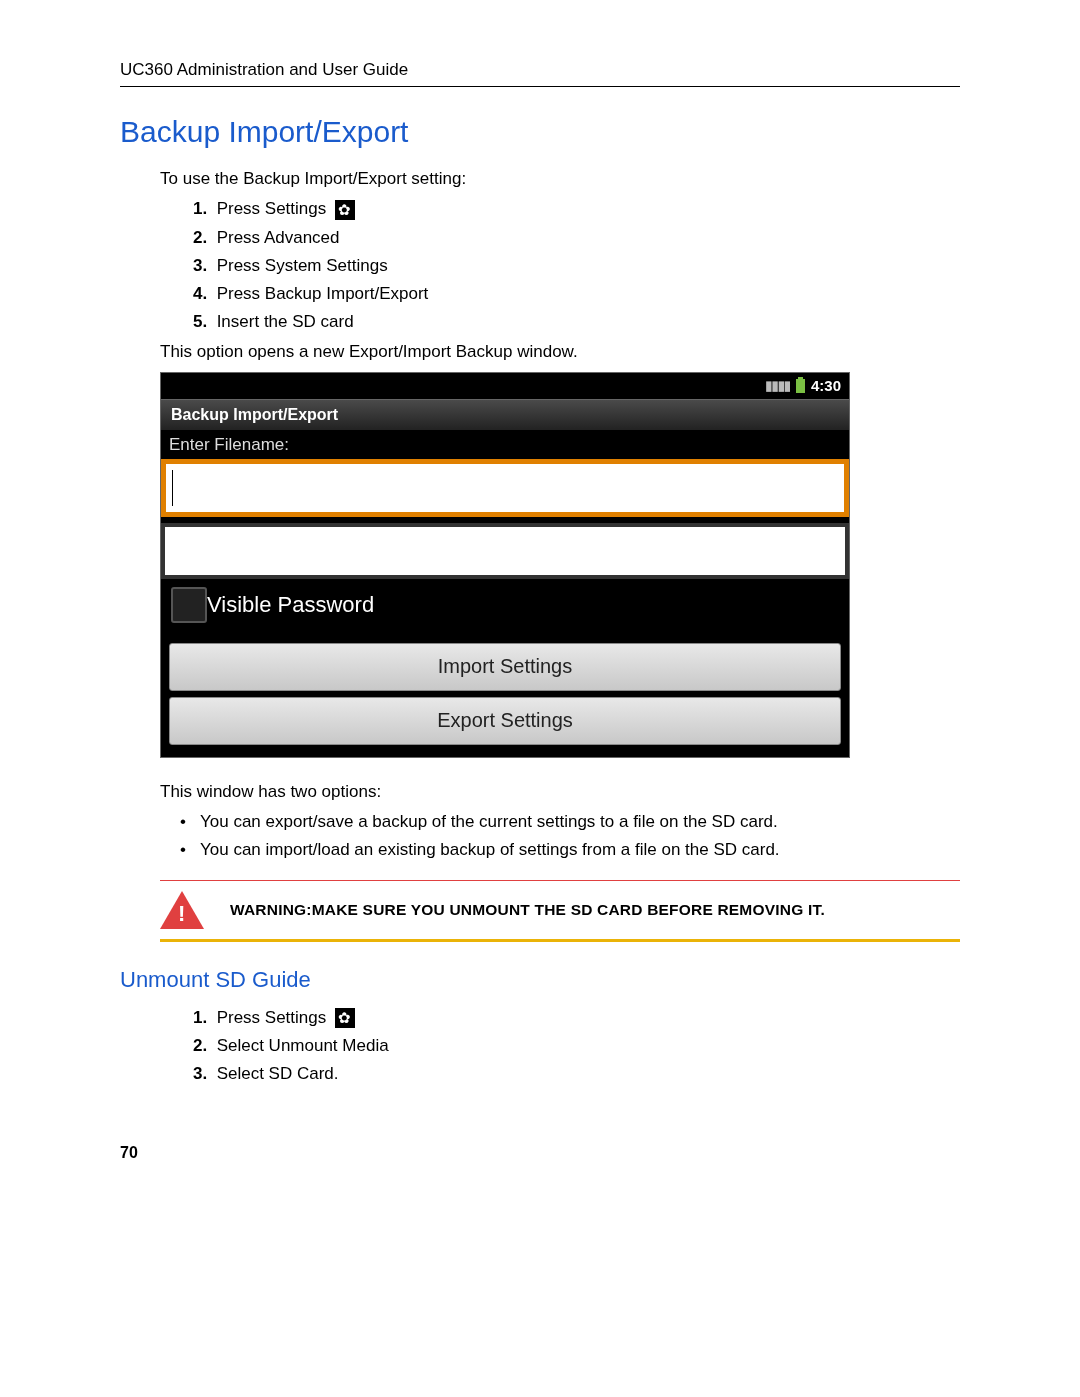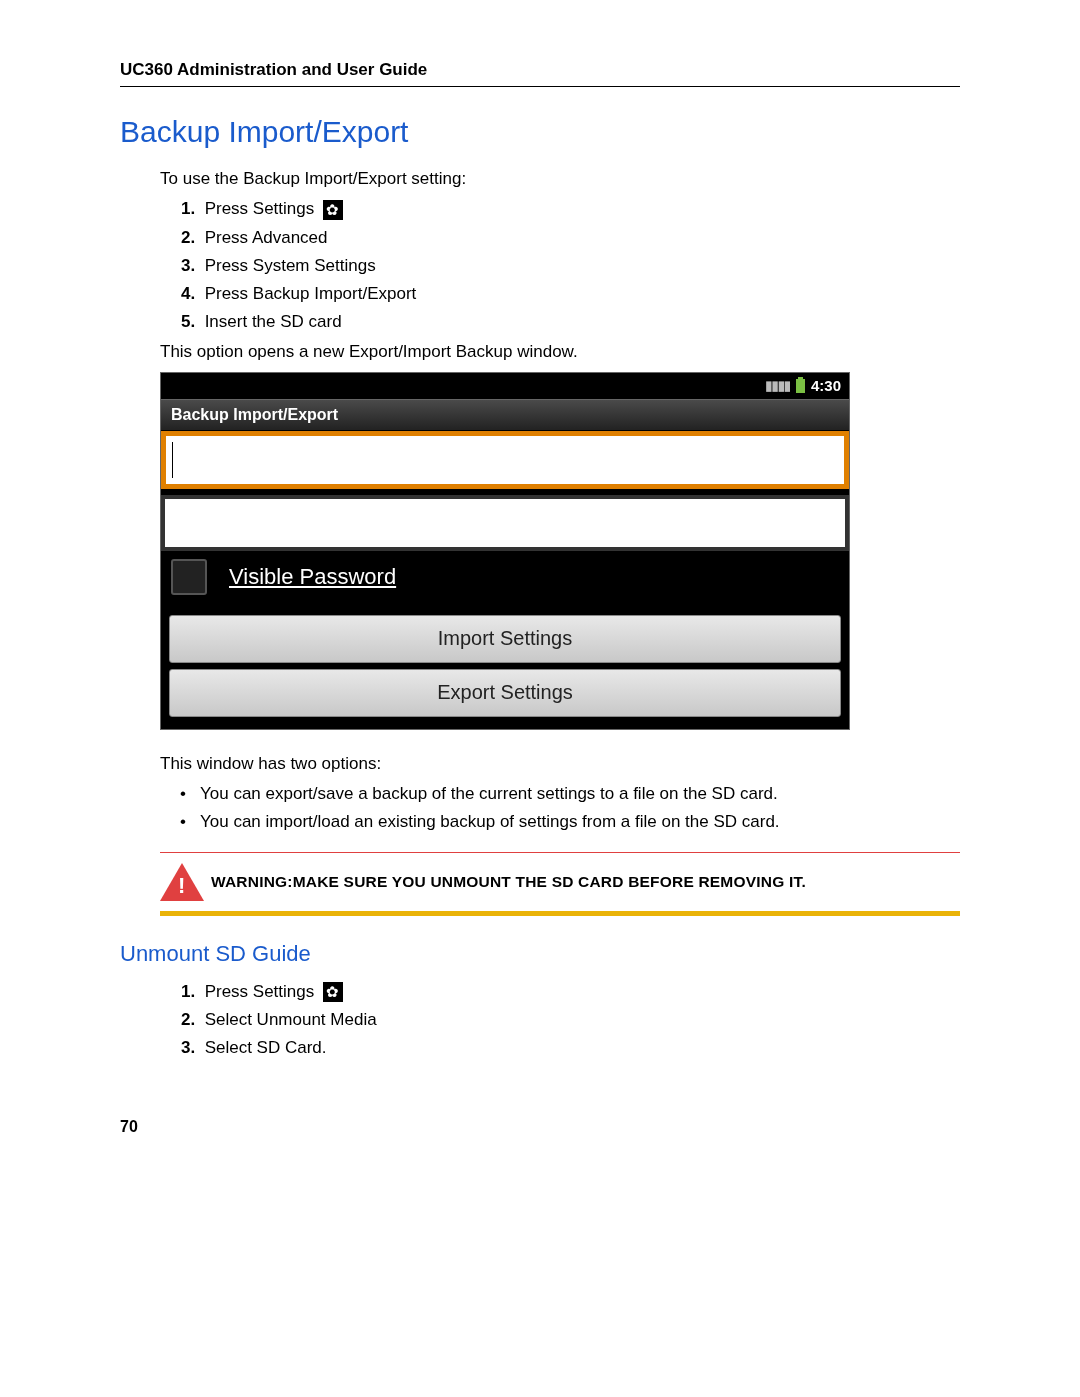--- a/index.html
+++ b/index.html
@@ -8,21 +8,21 @@
     font-family: Arial, Helvetica, sans-serif;
     background: #fff;
     color: #000;
     width: 1080px;
   }
   .page {
     padding: 60px 120px 40px 120px;
     box-sizing: border-box;
   }
   .doc-header {
-    font-weight: bold;
+    font-weight: normal;
     font-size: 17px;
     border-bottom: 1px solid #000;
     padding-bottom: 6px;
     margin-bottom: 28px;
   }
   h1.section-title {
     color: #1a5bcc;
     font-weight: normal;
     font-size: 30px;
     margin: 10px 0 20px 0;
@@ -36,21 +36,21 @@
   .body-text {
     font-size: 17px;
     margin: 10px 0 10px 40px;
   }
   ol.num-list {
     font-size: 17px;
     margin: 8px 0 8px 55px;
     padding: 0;
   }
   ol.num-list li {
-    margin: 8px 0;
+    margin: 8px 12px;
     padding-left: 6px;
   }
   ol.num-list li .num { font-weight: bold; }
   ul.bullet-list {
     font-size: 17px;
     margin: 8px 0 8px 60px;
     padding: 0;
     list-style: none;
   }
   ul.bullet-list li {
@@ -131,44 +131,44 @@
     border: 4px solid #333;
   }
   .text-input.focused {
     border: 5px solid #e08000;
     position: relative;
   }
   .text-input.focused::after{
     content:"";position:absolute;left:6px;top:6px;bottom:6px;width:1px;background:#000;
   }
   .chk-row {
-    display:flex;align-items:center;gap:22px;
+    display:flex;align-items:center;gap:0;
     padding:8px 10px 14px 10px;
-    color:#fff;font-size:22px;text-decoration:underline;
+    color:#fff;font-size:22px;
   }
   .chk-box {
     width:32px;height:32px;background:#222;border:2px solid #555;border-radius:3px;
   }
   .btn {
     background: linear-gradient(#e8e8e8,#c8c8c8);
     height: 46px;
     margin: 6px 8px;
     border:1px solid #888;
     border-radius:3px;
     display:flex;align-items:center;justify-content:center;
     font-size:20px;color:#222;
   }
   .spacer6{height:6px;}
   
   .warn-wrap {
     border-top: 1px solid #e04040;
-    border-bottom: 5px solid #eab308;
+    border-bottom: 3px solid #eab308;
     margin: 20px 0 10px 40px;
     padding: 10px 0;
-    display:flex;align-items:center;gap:7px;
+    display:flex;align-items:center;gap:26px;
   }
   .warn-icon {
     width:0;height:0;
     border-left:22px solid transparent;
     border-right:22px solid transparent;
     border-bottom:38px solid #e04040;
     position:relative;
     flex-shrink:0;
   }
   .warn-icon::after{
@@ -203,20 +203,21 @@
 
   <div class="body-text">This option opens a new Export/Import Backup window.</div>
 
   <div class="screenshot">
     <div class="status-bar">
       <span class="signal-icon">▮▮▮▮</span>
       <span class="batt-icon"></span>
       <span>4:30</span>
     </div>
     <div class="title-bar">Backup Import/Export</div>
+    <div class="label-row">Enter Filename:</div>
     <div class="text-input focused"></div>
     <div class="spacer6"></div>
     <div class="text-input"></div>
     <div class="chk-row">
       <div class="chk-box"></div>
       <span>Visible Password</span>
     </div>
     <div class="btn">Import Settings</div>
     <div class="btn">Export Settings</div>
     <div class="spacer6"></div>

